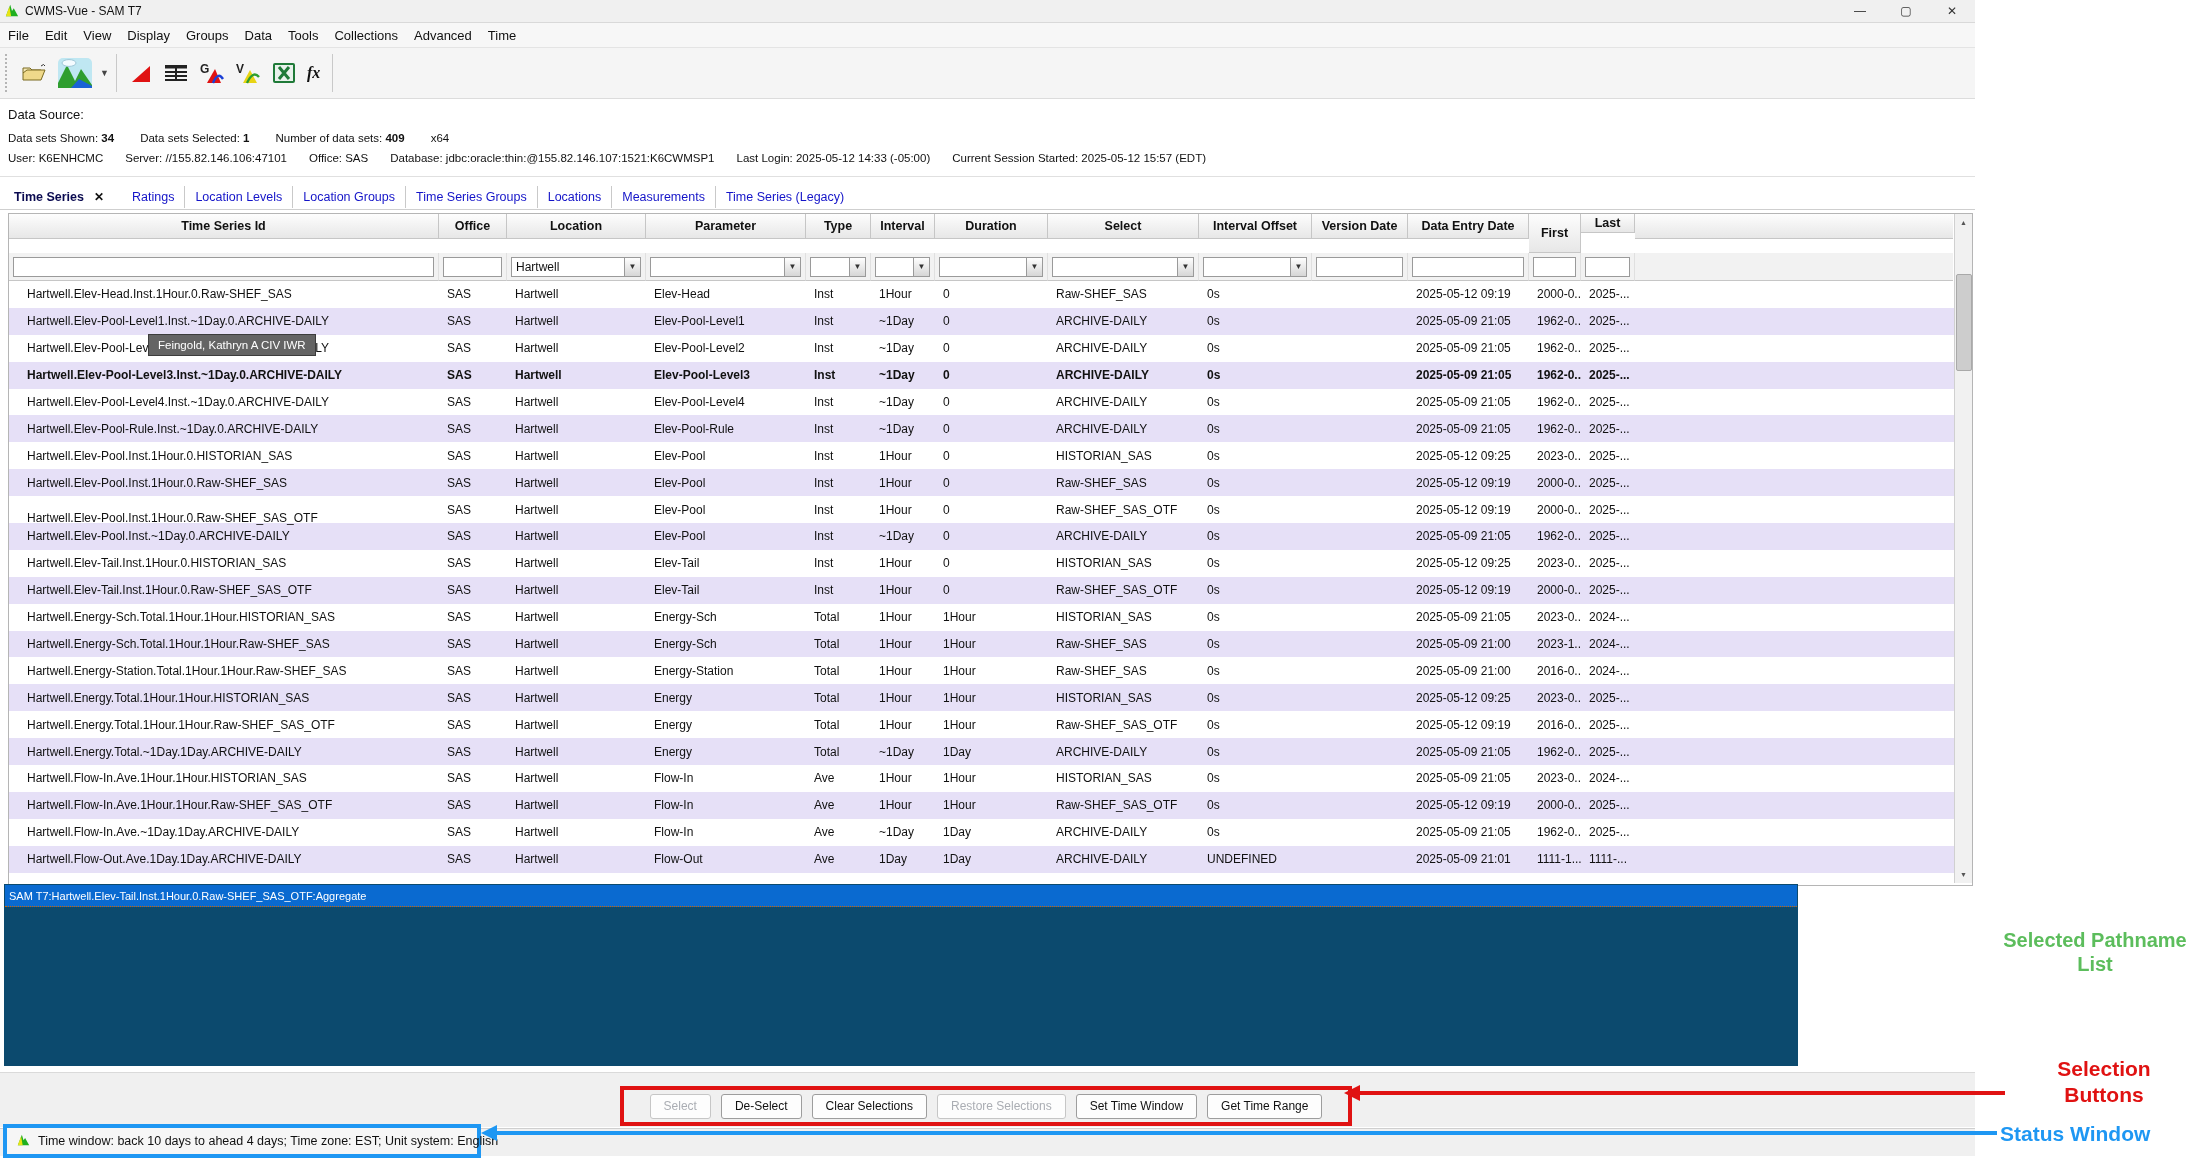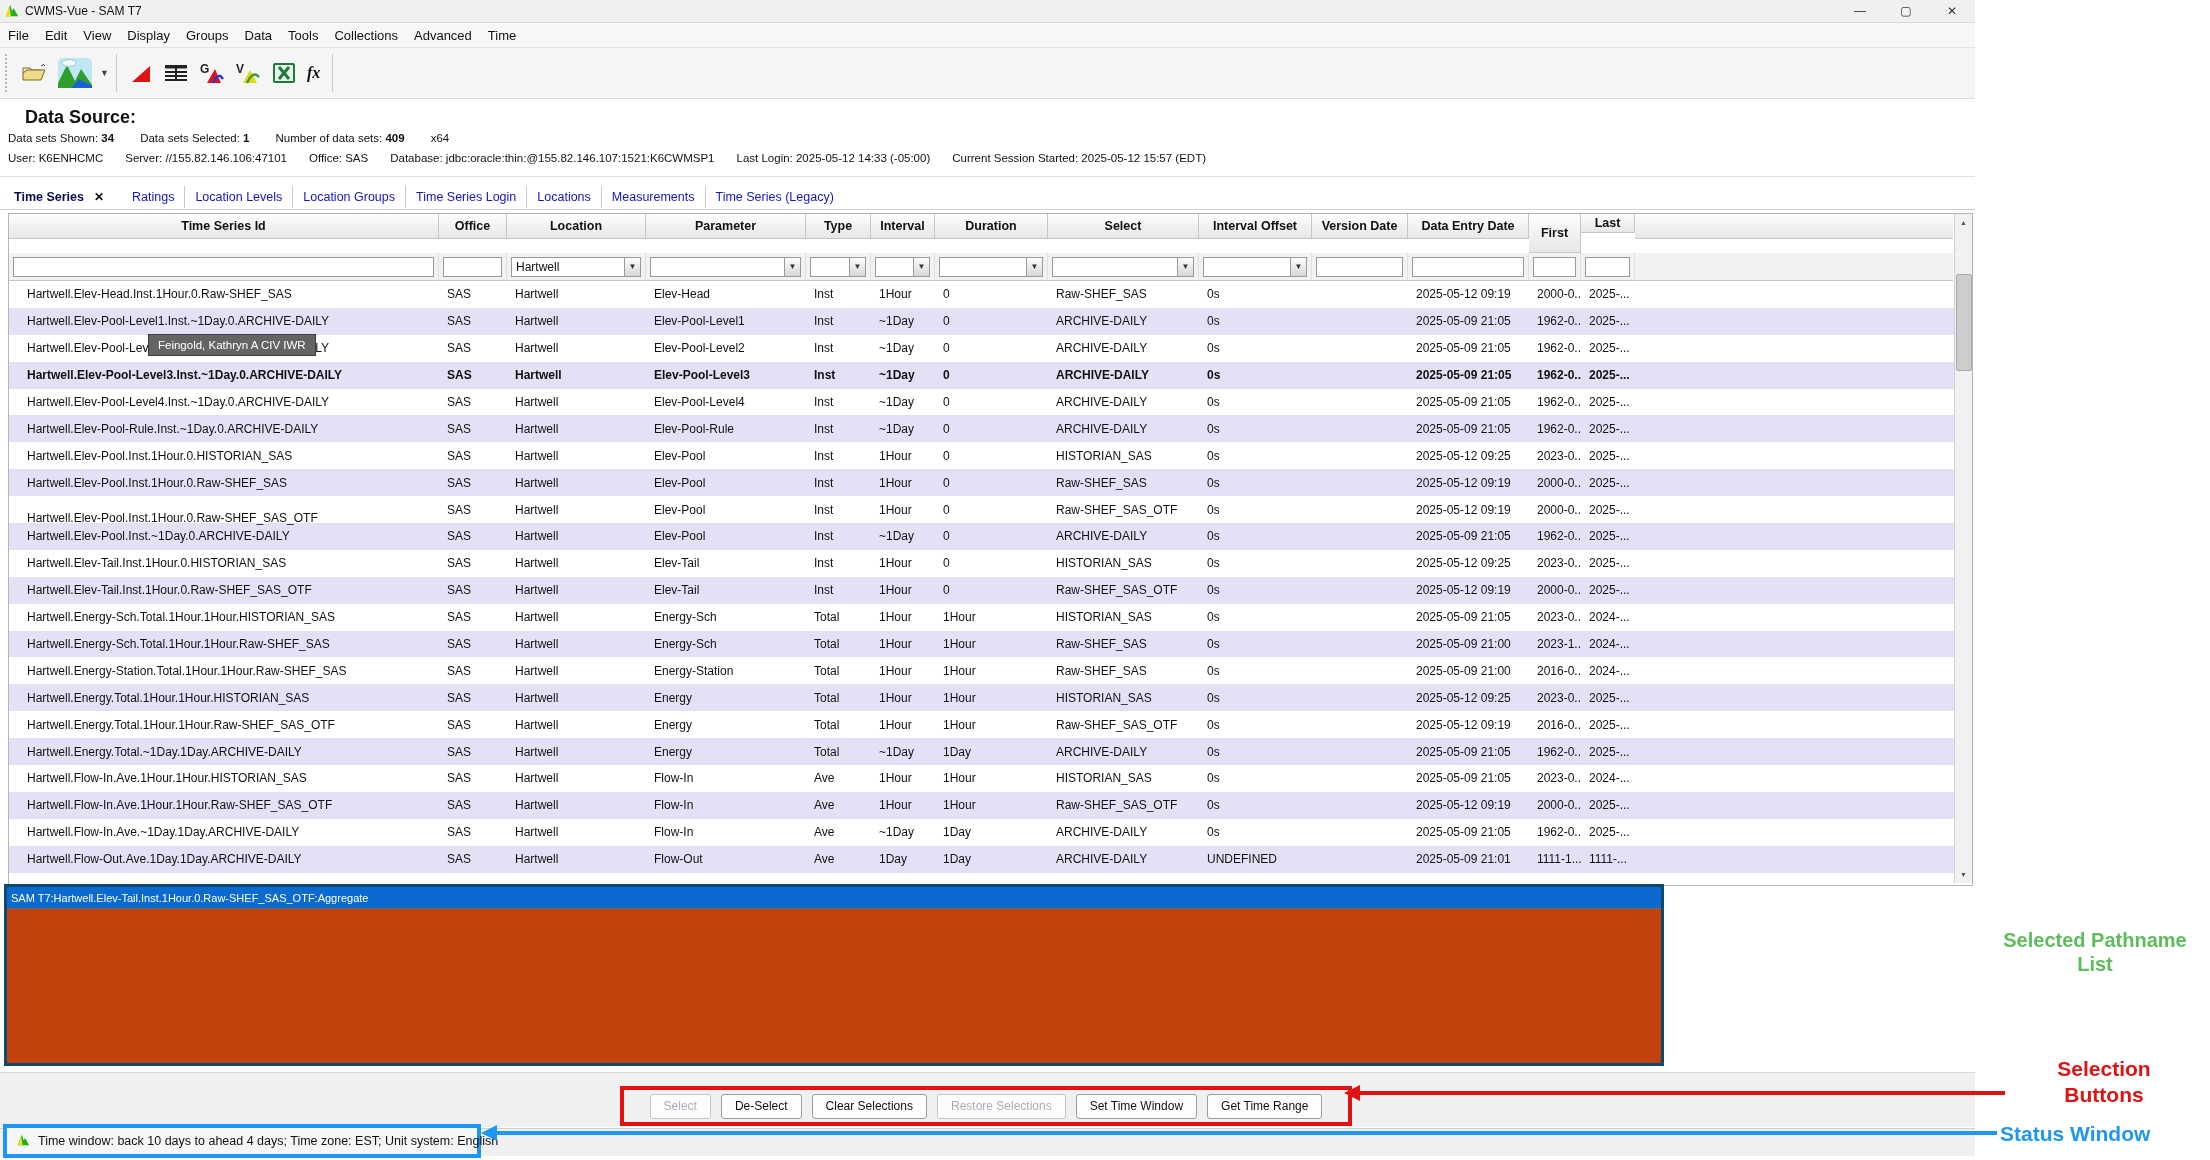--- a/index.html
+++ b/index.html
@@ -19,21 +19,21 @@
   .menu-item{padding:3px 8px;}
   #toolbar{left:0;top:48px;width:1975px;height:50px;background:#f5f5f5;border-bottom:1px solid #dcdcdc;
            display:flex;align-items:center;}
   .grip{width:4px;height:38px;margin:0 5px;border-left:2px dotted #b5b5b5;}
   .tbtn{height:40px;display:flex;align-items:center;justify-content:center;padding:0 5px;}
   .tsep{width:1px;height:38px;background:#c9c9c9;margin:0 7px;}
   .caret{font-size:9px;color:#444;margin-left:2px;}
   .fx{font-style:italic;font-weight:bold;font-size:16px;font-family:"Liberation Serif",serif;}
 
   
-  #ds-label{left:25px;top:107px;font-size:18px;font-weight:bold;}
+  #ds-label{left:8px;top:107px;font-size:13px;font-weight:normal;}
   #ds-field{left:130px;top:104px;width:1246px;height:20px;background:#fff;border:1px solid #8a8a8a;
             font-size:12px;display:flex;align-items:center;padding-left:5px;}
   #stats-row{left:8px;top:132px;font-size:11.5px;display:flex;}
   #stats-row span.seg{margin-right:26px;}
   #stats-row b{font-weight:bold;}
   #user-row{left:8px;top:152px;font-size:11.5px;display:flex;}
   #user-row span.seg{margin-right:22px;white-space:nowrap;}
   #hr1{left:0;top:176px;width:1975px;height:1px;background:#e0e0e0;}
 
   
@@ -72,21 +72,21 @@
   #vscroll{position:absolute;right:0;top:0;width:17px;height:669px;background:#f1f1f1;border-left:1px solid #d0d0d0;}
   .sarrow{position:absolute;left:0;width:17px;height:17px;display:flex;align-items:center;justify-content:center;
           font-size:7px;color:#555;background:#f1f1f1;}
   #sthumb{position:absolute;left:1px;top:60px;width:14px;height:95px;background:#cdcdcd;border:1px solid #a9a9a9;border-radius:2px;}
 
   
   #tooltip{left:148px;top:334px;background:#646464;color:#fff;font-size:11.5px;padding:4px 9px;
            border:1px solid #3c3c3c;white-space:nowrap;z-index:30;}
 
   
-  #pathbox{left:4px;top:884px;width:1660px;height:182px;background:#c2410c;border:3px solid #0c4a6e;box-sizing:border-box;}
+  #pathbox{left:4px;top:884px;width:1794px;height:182px;background:#0c4a6e;border:1px solid #0c4a6e;box-sizing:border-box;}
   .pathrow{height:21px;background:#0a6ad0;color:#fff;font-size:11px;display:flex;align-items:center;
            padding-left:4px;border-bottom:1px dotted #d06a00;white-space:nowrap;}
 
   
   #btnstrip{left:0;top:1072px;width:1975px;height:54px;background:#f0f0f0;border-top:1px solid #dadada;}
   #redrect{left:620px;top:1086px;width:732px;height:40px;border:4px solid #e01212;box-sizing:border-box;
            display:flex;align-items:center;justify-content:center;gap:10px;background:#f0f0f0;}
   .pbtn{height:23px;padding:0 13px;background:#fdfdfd;border:1px solid #9d9d9d;border-radius:3px;
         font-size:12px;display:flex;align-items:center;color:#111;}
   .pbtn.disabled{color:#aaadb3;border-color:#c6c6c6;}
@@ -211,21 +211,21 @@
     <span class="seg">Last Login: 2025-05-12 14:33 (-05:00)</span>
     <span class="seg">Current Session Started: 2025-05-12 15:57 (EDT)</span>
   </div>
   <div id="hr1" class="abs"></div>
 
   <div id="tabs" class="abs">
       <span class="tab active"><span>Time Series</span><span class="close">✕</span></span>
       <span class="tab">Ratings</span>
       <span class="tab">Location Levels</span>
       <span class="tab">Location Groups</span>
-      <span class="tab">Time Series Login</span>
+      <span class="tab">Time Series Groups</span>
       <span class="tab">Locations</span>
       <span class="tab">Measurements</span>
       <span class="tab">Time Series (Legacy)</span>
     </div>
   <div id="tabline" class="abs"></div>
 
   <div id="grid" class="abs">
     <div class="hdr-row" id="col-row">
         <div class="hcell" style="width: 430px; height: 25px;">Time Series Id</div>
         <div class="hcell" style="width: 68px; height: 25px;">Office</div>

